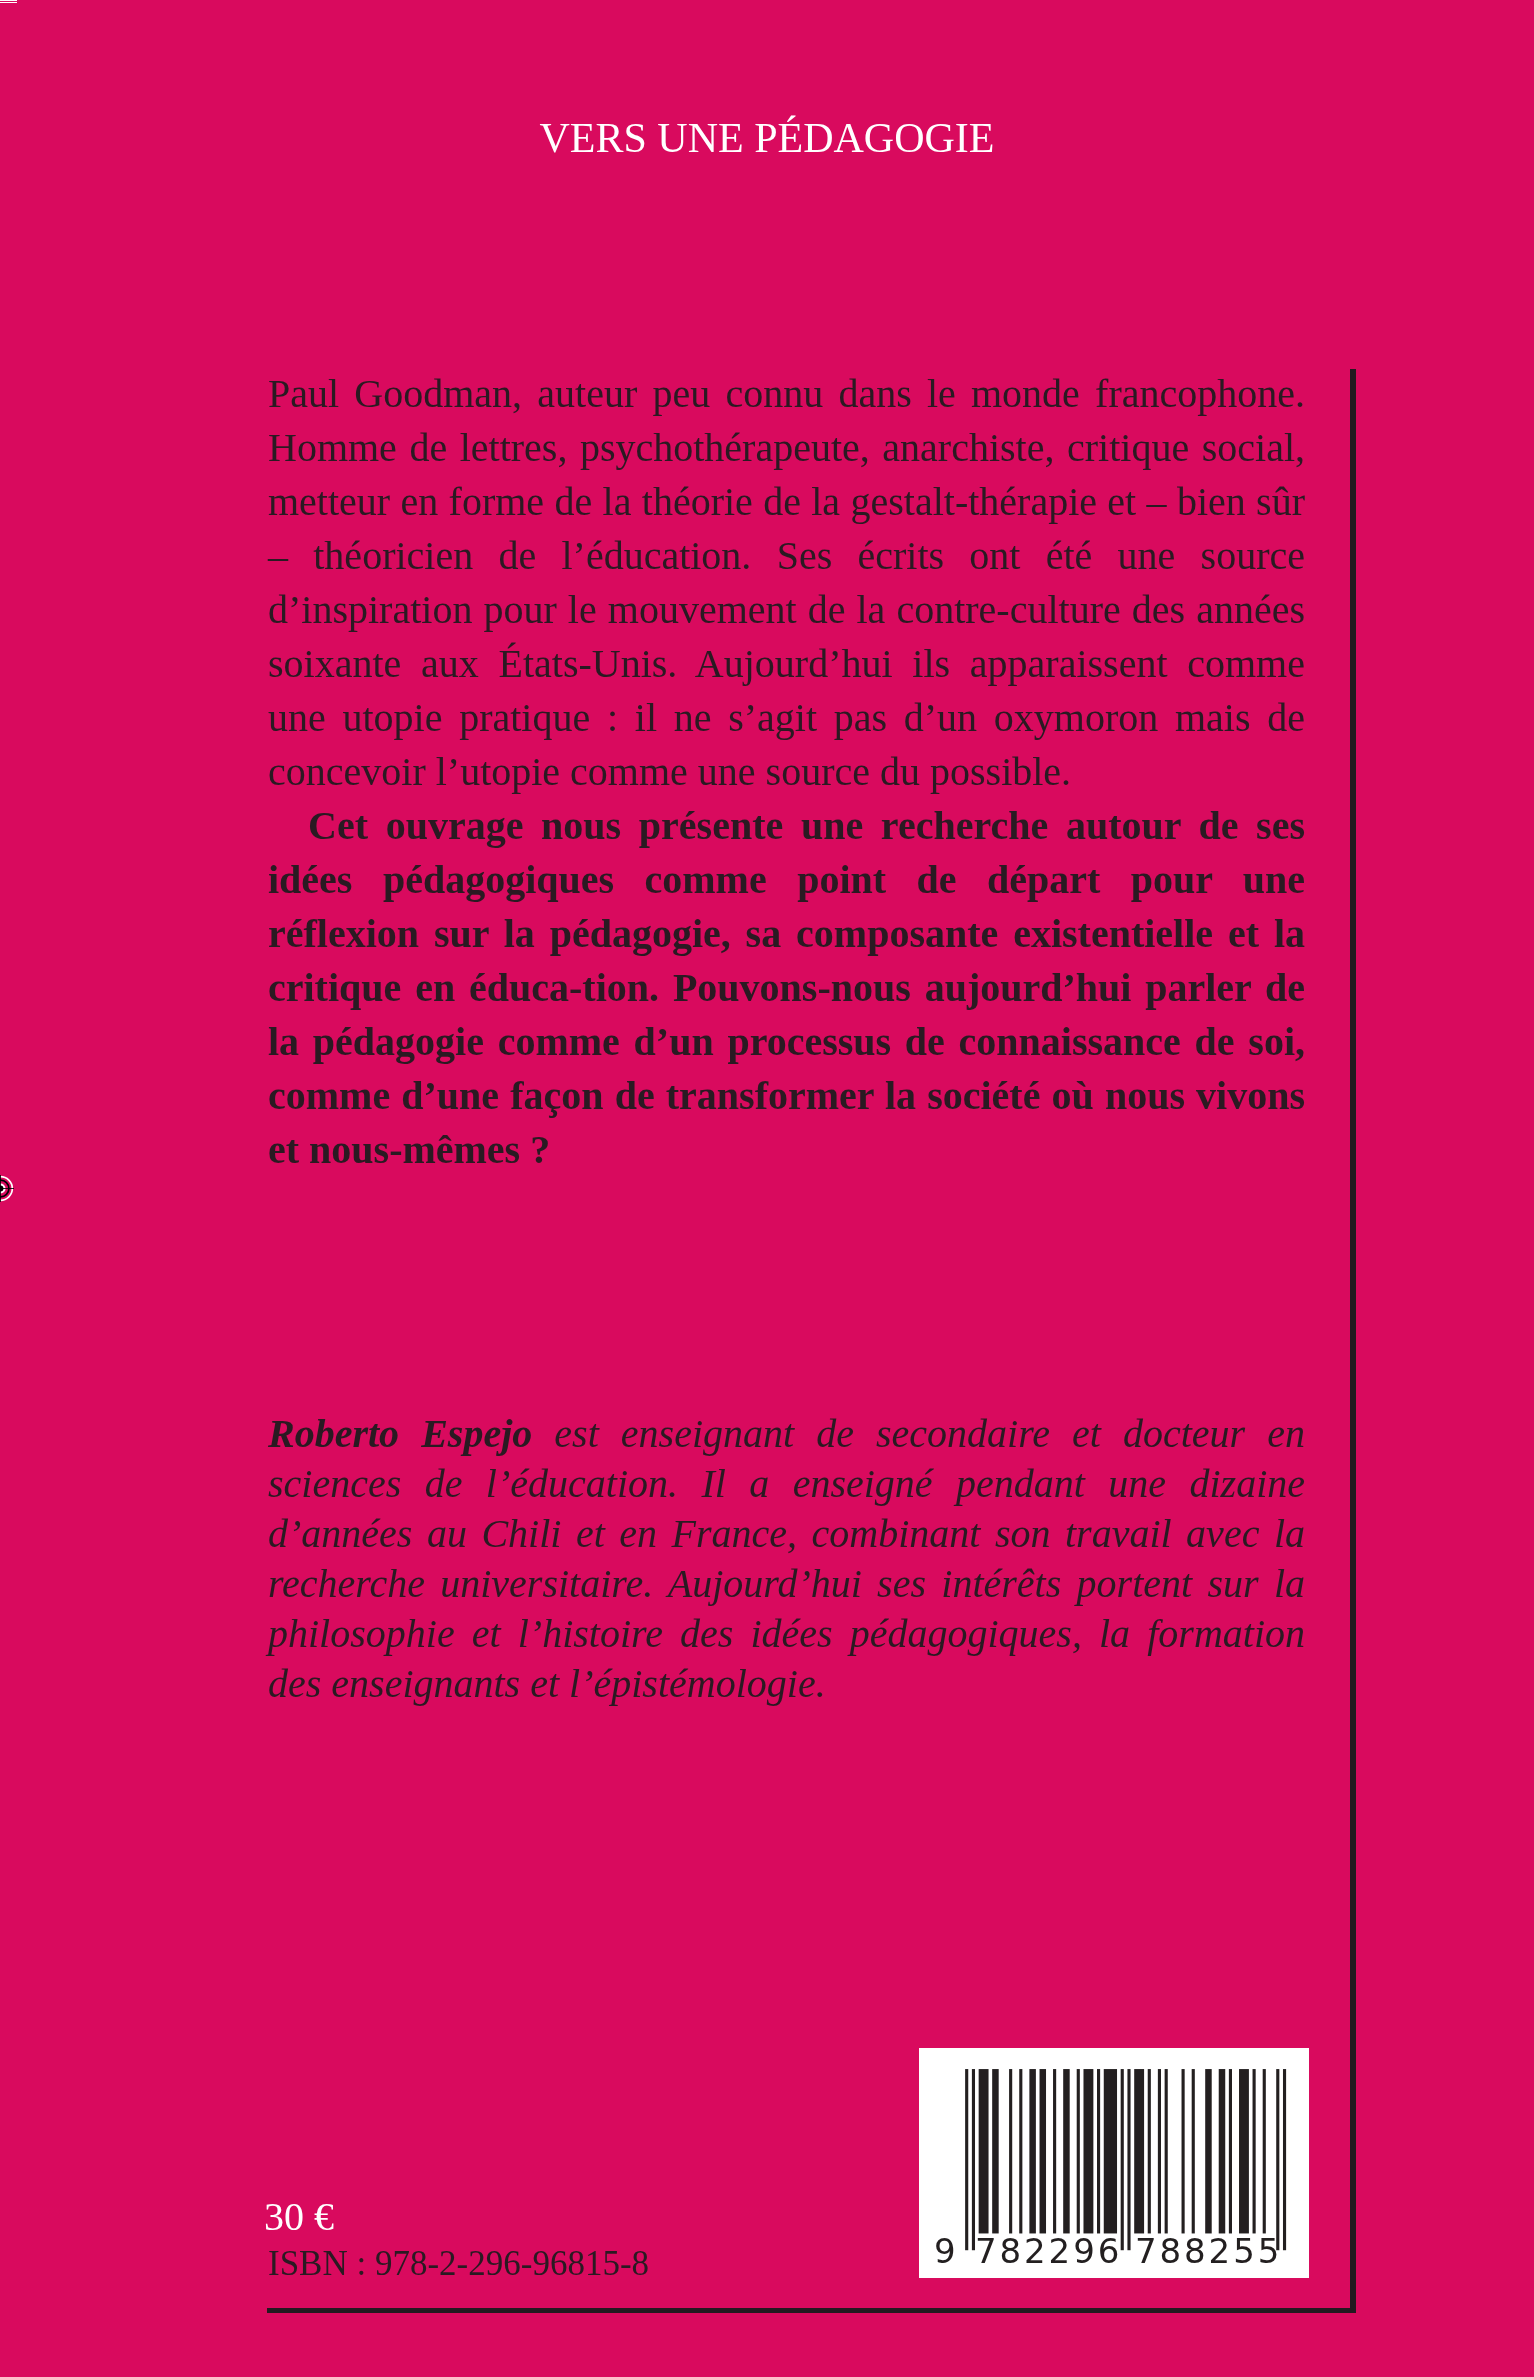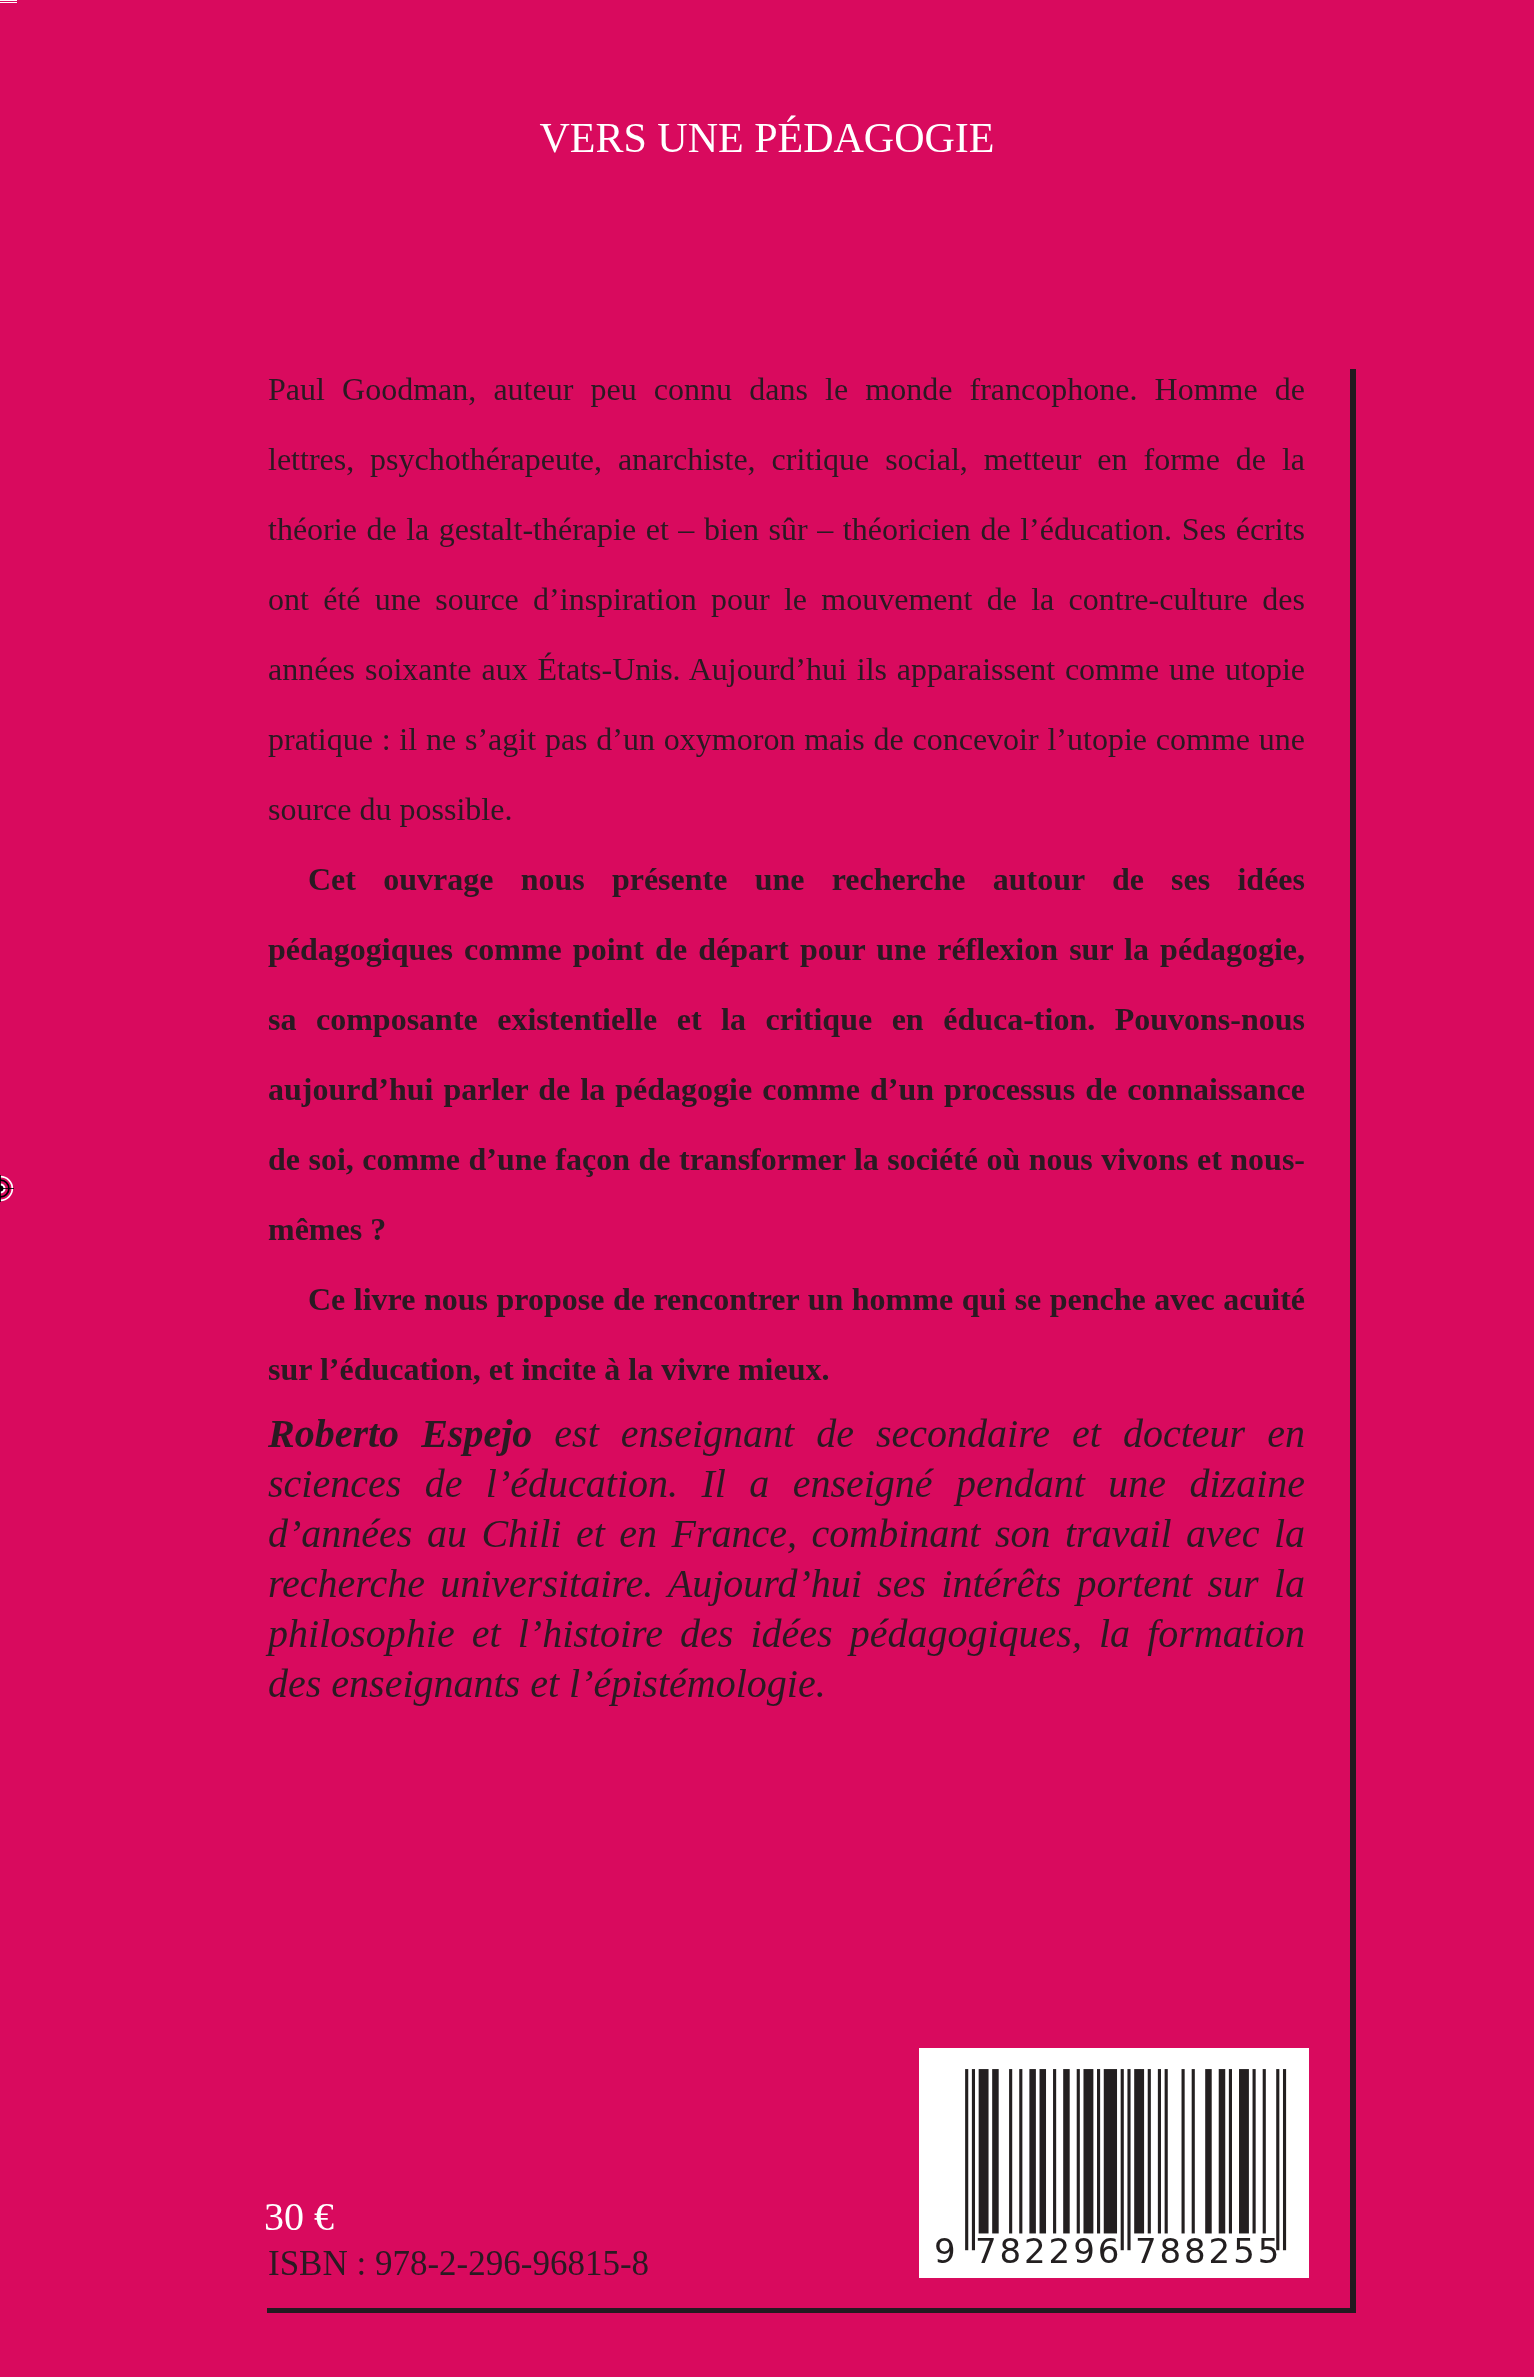--- a/index.html
+++ b/index.html
@@ -29,24 +29,24 @@
     text-align: center;
     color: #ffffff;
     font-size: 42px;
     line-height: 67px;
     letter-spacing: 0px;
   }
   .title div { white-space: nowrap; }
   .body-text {
     position: absolute;
     left: 268px;
-    top: 354px;
+    top: 367px;
     width: 1037px;
-    font-size: 32px;
-    line-height: 70px;
+    font-size: 40px;
+    line-height: 54px;
     text-align: justify;
   }
   .body-text p { margin: 0; }
   .body-text p.indent { text-indent: 40px; font-weight: bold; }
   .bio {
     position: absolute;
     left: 268px;
     top: 1409px;
     width: 1037px;
     font-size: 40px;
@@ -112,21 +112,20 @@
   <line x1="16" y1="0" x2="16" y2="32" stroke="#000000" stroke-width="1"></line>
 </svg>
 
 <div class="title">
   <div>VERS UNE PÉDAGOGIE</div>
 </div>
 
 <div class="body-text">
   <p>Paul Goodman, auteur peu connu dans le monde francophone. Homme de lettres, psychothérapeute, anarchiste, critique social, metteur en forme de la théorie de la gestalt-thérapie et – bien sûr – théoricien de l’éducation. Ses écrits ont été une source d’inspiration pour le mouvement de la contre-culture des années soixante aux États-Unis. Aujourd’hui ils apparaissent comme une utopie pratique : il ne s’agit pas d’un oxymoron mais de concevoir l’utopie comme une source du possible.</p>
   <p class="indent">Cet ouvrage nous présente une recherche autour de ses idées pédagogiques comme point de départ pour une réflexion sur la pédagogie, sa composante existentielle et la critique en éduca-tion. Pouvons-nous aujourd’hui parler de la pédagogie comme d’un processus de connaissance de soi, comme d’une façon de transformer la société où nous vivons et nous-mêmes ?</p>
-  <p class="indent">Ce livre nous propose de rencontrer un homme qui se penche avec acuité sur l’éducation, et incite à la vivre mieux.</p>
 </div>
 
 <div class="bio"><b>Roberto Espejo</b><span> est enseignant de secondaire et docteur en sciences de l’éducation. Il a enseigné pendant une dizaine d’années au Chili et en France, combinant son travail avec la recherche universitaire. Aujourd’hui ses intérêts portent sur la philosophie et l’histoire des idées pédagogiques, la formation des enseignants et l’épistémologie.</span></div>
 
 <div class="frame-right"></div>
 <div class="frame-bottom"></div>
 
 <div class="price">30 €</div>
 <div class="isbn">ISBN : 978-2-296-96815-8</div>
 

